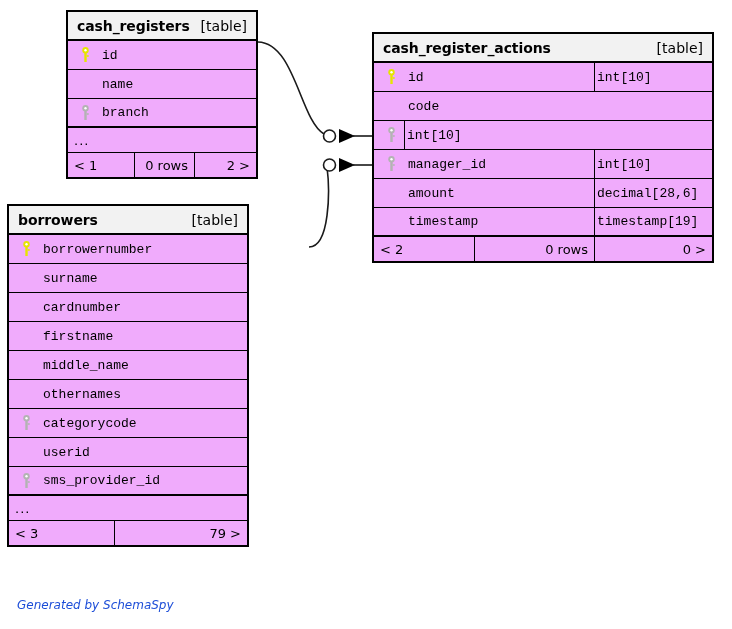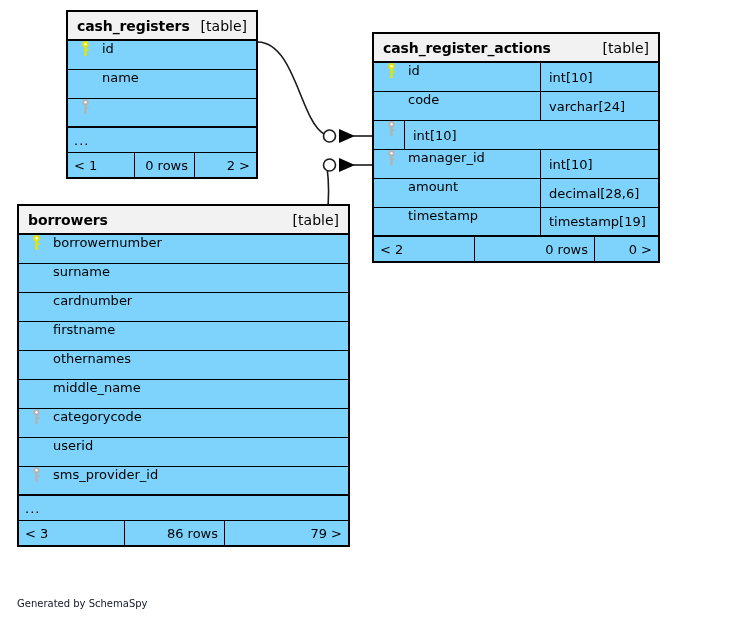--- a/index.html
+++ b/index.html
@@ -22,21 +22,21 @@
     position: absolute;
     left: 0; top: 0;
     width: 732px; height: 629px;
     pointer-events: none;
     z-index: 1;
   }
 
   
   .table-box {
     position: absolute;
-    background: #7dd3fc;
+    background: #f0abfc;
     border: 2px solid #000000;
     box-sizing: border-box;
     z-index: 2;
   }
   .tbl-header {
     display: flex;
     align-items: center;
     justify-content: space-between;
     background: #f2f2f2;
     border-bottom: 2px solid #000000;
@@ -49,24 +49,25 @@
     font-size: 14px;
     letter-spacing: -0.1px;
   }
   .tbl-tag {
     font-size: 14px;
     color: #000000;
   }
 
   .col-row {
     display: flex;
-    align-items: flex-start;
+    align-items: center;
     height: 29px;
     box-sizing: border-box;
     border-bottom: 1.5px solid #000000;
+    font-family: Liberation Mono, monospace;
   }
   .col-row.last-col {
     border-bottom: 2px solid #000000;
   }
   .col-keycell {
     width: 26px;
     min-width: 26px;
     display: flex;
     align-items: center;
     justify-content: center;
@@ -78,21 +79,21 @@
     white-space: nowrap;
     overflow: hidden;
   }
   .col-type {
     width: 118px;
     min-width: 118px;
     border-left: 1.5px solid #000000;
     height: 100%;
     display: flex;
     align-items: center;
-    padding-left: 8px;
+    padding-left: 2px;
     box-sizing: border-box;
     white-space: nowrap;
   }
 
   
   .ellipsis-row {
     height: 25px;
     display: flex;
     align-items: center;
     padding-left: 6px;
@@ -121,23 +122,24 @@
   .foot-right { justify-content: flex-end; border-left: 1.5px solid #000000; }
 
   
   .key-icon { display: block; width: 9px; height: 16px; }
 
   
   .credit {
     position: absolute;
     left: 17px;
     top: 598px;
-    font-size: 10px;
-    color: #0f172a;
+    font-size: 12px;
+    color: #1d4ed8;
     z-index: 2;
+    font-style: italic;
   }
 </style>
 </head>
 <body>
 
 <svg id="connectors" viewBox="0 0 732 629" width="732" height="629">
 
   <g>
     <path d="M 258,42 C 295,43 300,120 324,134" fill="none" stroke="#1a1a1a" stroke-width="1.6"></path>
     <circle cx="329.5" cy="136" r="6" fill="#ffffff" stroke="#1a1a1a" stroke-width="1.6"></circle>
@@ -179,32 +181,33 @@
 
   <div class="col-row last-col">
     <span class="col-keycell">
       <svg class="key-icon" viewBox="0 0 9 16">
           <circle cx="4.5" cy="3.2" r="3.2" fill="#b3b3b3"></circle>
           <circle cx="4.5" cy="3.2" r="1.2" fill="#ffffff"></circle>
           <rect x="3.3" y="5.6" width="2.4" height="9.4" fill="#b3b3b3"></rect>
           <rect x="5.7" y="8.2" width="2" height="1.6" fill="#b3b3b3"></rect>
         </svg>
     </span>
+    <span class="col-name">branch</span>
   </div>
 
   <div class="ellipsis-row">...</div>
 
   <div class="tbl-footer">
     <span class="foot-cell foot-left" style="width:66px">&lt; 1</span>
     <span class="foot-cell foot-mid" style="width:60px">0 rows</span>
     <span class="foot-cell foot-right" style="flex:1">2 &gt;</span>
   </div>
 </div>
 
-<div class="table-box" id="tbl-cash_register_actions" style="left:372px; top:32px; width:288px;">
+<div class="table-box" id="tbl-cash_register_actions" style="left:372px; top:32px; width:342px;">
 
   <div class="tbl-header">
     <span class="tbl-name">cash_register_actions</span>
     <span class="tbl-tag">[table]</span>
   </div>
 
   <div class="col-row">
     <span class="col-keycell">
       <svg class="key-icon" viewBox="0 0 9 16">
           <circle cx="4.5" cy="3.2" r="3.2" fill="#e5e500"></circle>
@@ -213,21 +216,20 @@
           <rect x="5.7" y="8.2" width="2" height="1.6" fill="#e5e500"></rect>
         </svg>
     </span>
     <span class="col-name">id</span>
     <span class="col-type">int[10]</span>
   </div>
 
   <div class="col-row">
     <span class="col-keycell"></span>
     <span class="col-name">code</span>
-    <span class="col-type">varchar[24]</span>
   </div>
 
   <div class="col-row">
     <span class="col-keycell">
       <svg class="key-icon" viewBox="0 0 9 16">
           <circle cx="4.5" cy="3.2" r="3.2" fill="#b3b3b3"></circle>
           <circle cx="4.5" cy="3.2" r="1.2" fill="#ffffff"></circle>
           <rect x="3.3" y="5.6" width="2.4" height="9.4" fill="#b3b3b3"></rect>
           <rect x="5.7" y="8.2" width="2" height="1.6" fill="#b3b3b3"></rect>
         </svg>
@@ -260,21 +262,21 @@
     <span class="col-type">timestamp[19]</span>
   </div>
 
   <div class="tbl-footer">
     <span class="foot-cell foot-left" style="width:100px">&lt; 2</span>
     <span class="foot-cell foot-mid" style="width:120px">0 rows</span>
     <span class="foot-cell foot-right" style="flex:1">0 &gt;</span>
   </div>
 </div>
 
-<div class="table-box" id="tbl-borrowers" style="left:17px; top:204px; width:333px;">
+<div class="table-box" id="tbl-borrowers" style="left:7px; top:204px; width:242px;">
 
   <div class="tbl-header">
     <span class="tbl-name">borrowers</span>
     <span class="tbl-tag">[table]</span>
   </div>
 
   <div class="col-row">
     <span class="col-keycell">
       <svg class="key-icon" viewBox="0 0 9 16">
           <circle cx="4.5" cy="3.2" r="3.2" fill="#e5e500"></circle>
@@ -296,26 +298,26 @@
     <span class="col-name">cardnumber</span>
   </div>
 
   <div class="col-row">
     <span class="col-keycell"></span>
     <span class="col-name">firstname</span>
   </div>
 
   <div class="col-row">
     <span class="col-keycell"></span>
+    <span class="col-name">middle_name</span>
+  </div>
+
+  <div class="col-row">
+    <span class="col-keycell"></span>
     <span class="col-name">othernames</span>
-  </div>
-
-  <div class="col-row">
-    <span class="col-keycell"></span>
-    <span class="col-name">middle_name</span>
   </div>
 
 
   <div class="col-row">
     <span class="col-keycell">
       <svg class="key-icon" viewBox="0 0 9 16">
           <circle cx="4.5" cy="3.2" r="3.2" fill="#b3b3b3"></circle>
           <circle cx="4.5" cy="3.2" r="1.2" fill="#ffffff"></circle>
           <rect x="3.3" y="5.6" width="2.4" height="9.4" fill="#b3b3b3"></rect>
           <rect x="5.7" y="8.2" width="2" height="1.6" fill="#b3b3b3"></rect>
@@ -338,18 +340,17 @@
           <rect x="5.7" y="8.2" width="2" height="1.6" fill="#b3b3b3"></rect>
         </svg>
     </span>
     <span class="col-name">sms_provider_id</span>
   </div>
 
   <div class="ellipsis-row">...</div>
 
   <div class="tbl-footer">
     <span class="foot-cell foot-left" style="width:105px">&lt; 3</span>
-    <span class="foot-cell foot-mid" style="width:100px">86 rows</span>
     <span class="foot-cell foot-right" style="flex:1">79 &gt;</span>
   </div>
 </div>
 
 <div class="credit">Generated by SchemaSpy</div>
 
 </body></html>

